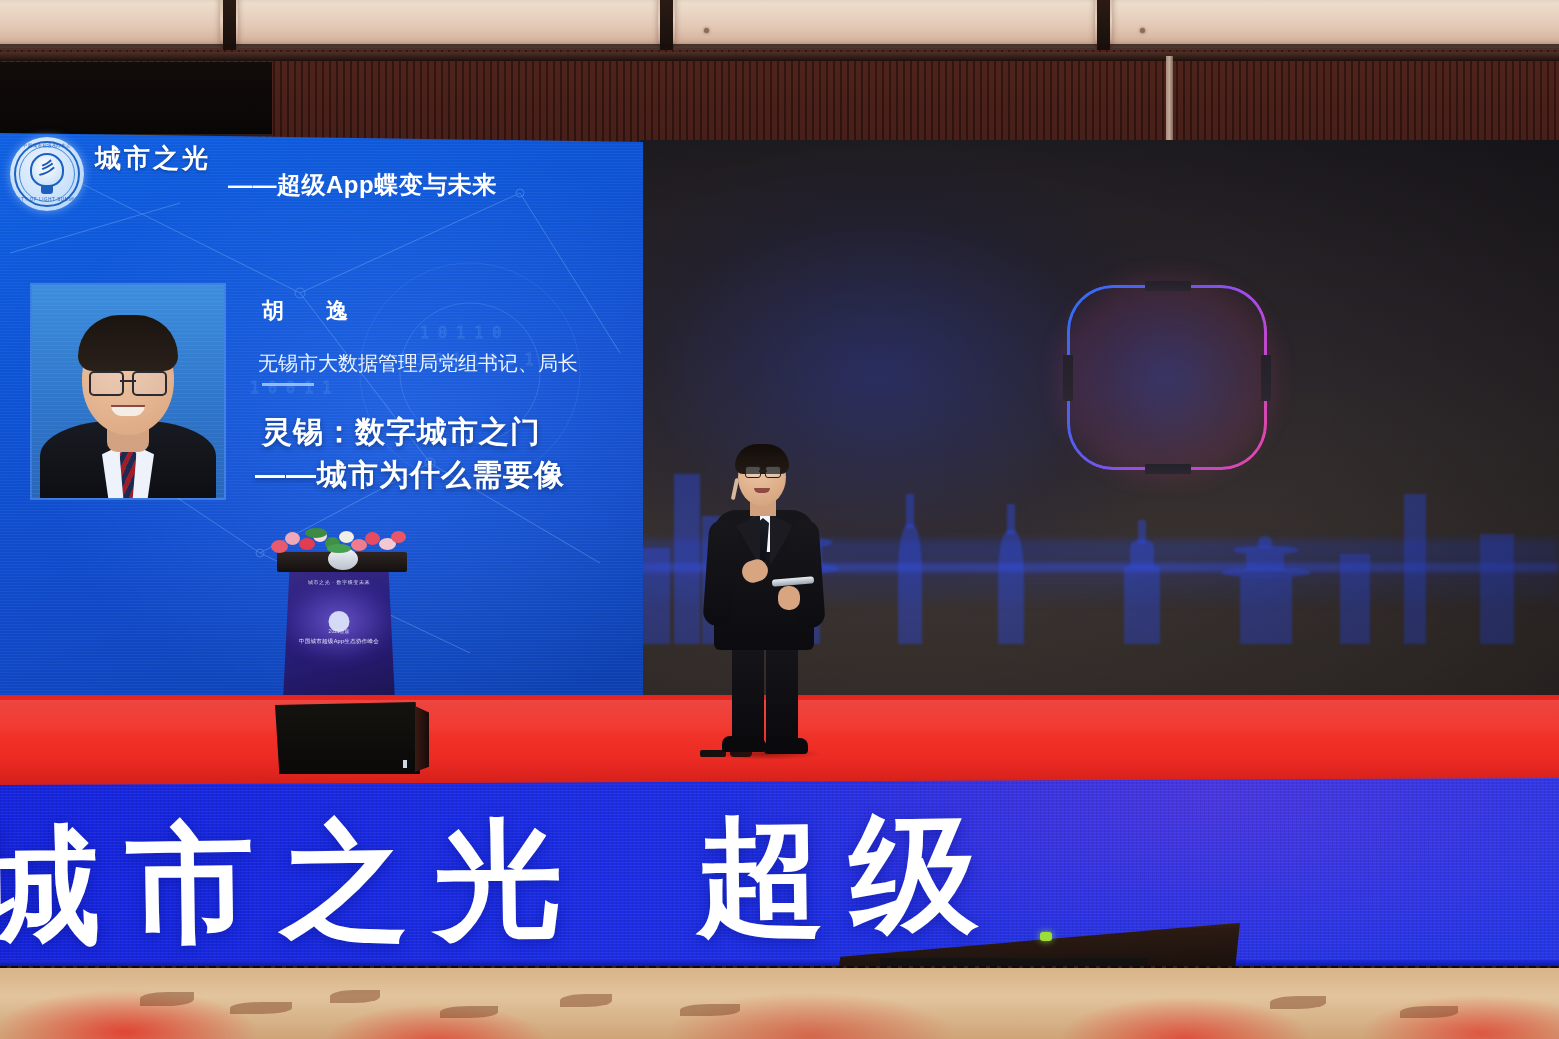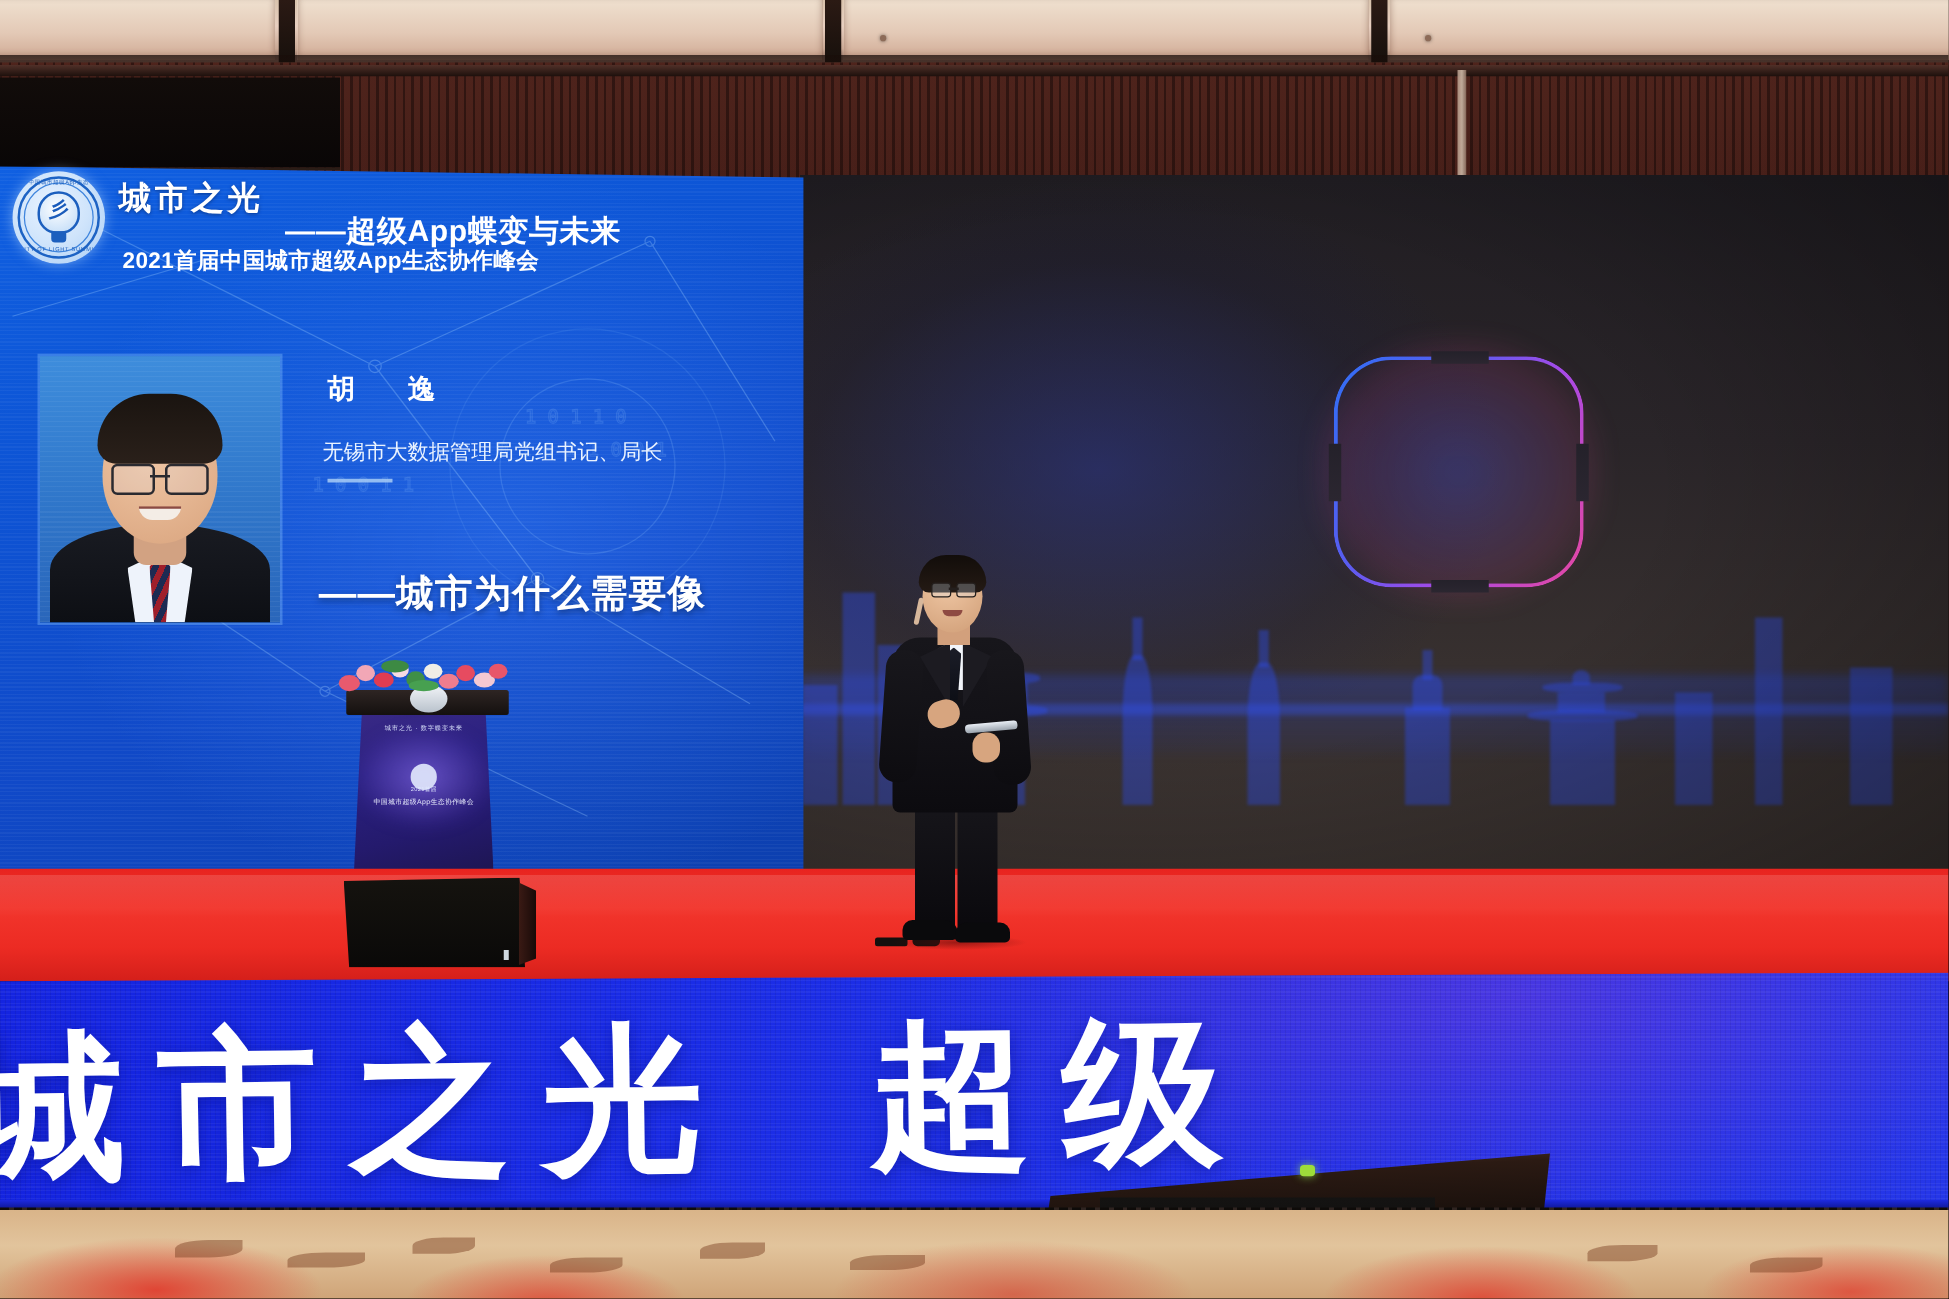--- a/index.html
+++ b/index.html
@@ -129,21 +129,21 @@
     width:78px;height:22px;}
   .hs-glass i{position:absolute;top:0;width:31px;height:21px;border:2px solid #2a2a30;border-radius:5px;
     background:rgba(220,235,255,.18);}
   .hs-glass i.l{left:0}.hs-glass i.r{right:0}
   .hs-glass b{position:absolute;left:31px;top:9px;width:16px;height:2px;background:#2a2a30;}
   .hs-mouth{position:absolute;left:50%;top:120px;transform:translateX(-50%);
     width:34px;height:9px;border-radius:0 0 16px 16px;background:#f4ede6;border-top:2px solid #8a4a43;}
 
   .sp-name{position:absolute;left:262px;top:296px;font-size:22px;font-weight:700;color:#fff;
     letter-spacing:18px;}
-  .sp-title{position:absolute;left:258px;top:350px;font-size:17px;color:#eaf3ff;font-weight:500;
+  .sp-title{position:absolute;left:258px;top:350px;font-size:20px;color:#eaf3ff;font-weight:500;
     white-space:nowrap;}
   .sp-rule{position:absolute;left:262px;top:383px;width:52px;height:3px;
     background:#a8cdf6;opacity:.85;}
   .talk{position:absolute;left:262px;font-size:30px;font-weight:700;color:#fff;
     letter-spacing:1px;white-space:nowrap;text-shadow:0 2px 5px rgba(0,25,70,.5);}
   .talk.l1{top:412px;}
   .talk.l2{top:455px;left:255px;}
   .talk.l3{top:498px;}
 
   
@@ -380,21 +380,20 @@
     <div class="emb-ring"></div>
     <div class="emb-ring2"></div>
     <div class="emb-txt">中国城市超级App生态</div>
     <div class="emb-bulb"></div>
     <div class="emb-s">彡</div>
     <div class="emb-txt2">CITY OF LIGHT SUMMIT</div>
   </div>
 
   <div class="hd-main">城市之光</div>
   <div class="hd-sub">——超级App蝶变与未来</div>
-  <div class="hd-line2">2021首届中国城市超级App生态协作峰会</div>
 
   <div class="headshot">
     <div class="hs-bg"></div>
     <div class="hs-suit"></div>
     <div class="hs-shirt"></div>
     <div class="hs-tie"></div>
     <div class="hs-neck"></div>
     <div class="hs-face"></div>
     <div class="hs-hair"></div>
     <div class="hs-glass">
@@ -402,20 +401,21 @@
         <i class="r"></i>
         <b></b>
     </div>
     <div class="hs-mouth"></div>
   </div>
 
   <div class="sp-name">胡  逸</div>
   <div class="sp-title">无锡市大数据管理局党组书记、局长</div>
   <div class="sp-rule"></div>
 
+  <div class="talk l1">灵锡：数字城市之门</div>
   <div class="talk l2">——城市为什么需要像</div>
 
   <div class="podium">
     <div class="pod-glow"></div>
     <div class="pod-logo"></div>
   </div>
   <div class="pod-top">城市之光 · 数字蝶变未来</div>
   <div class="pod-b1">2021首届</div>
   <div class="pod-b2">中国城市超级App生态协作峰会</div>
 

